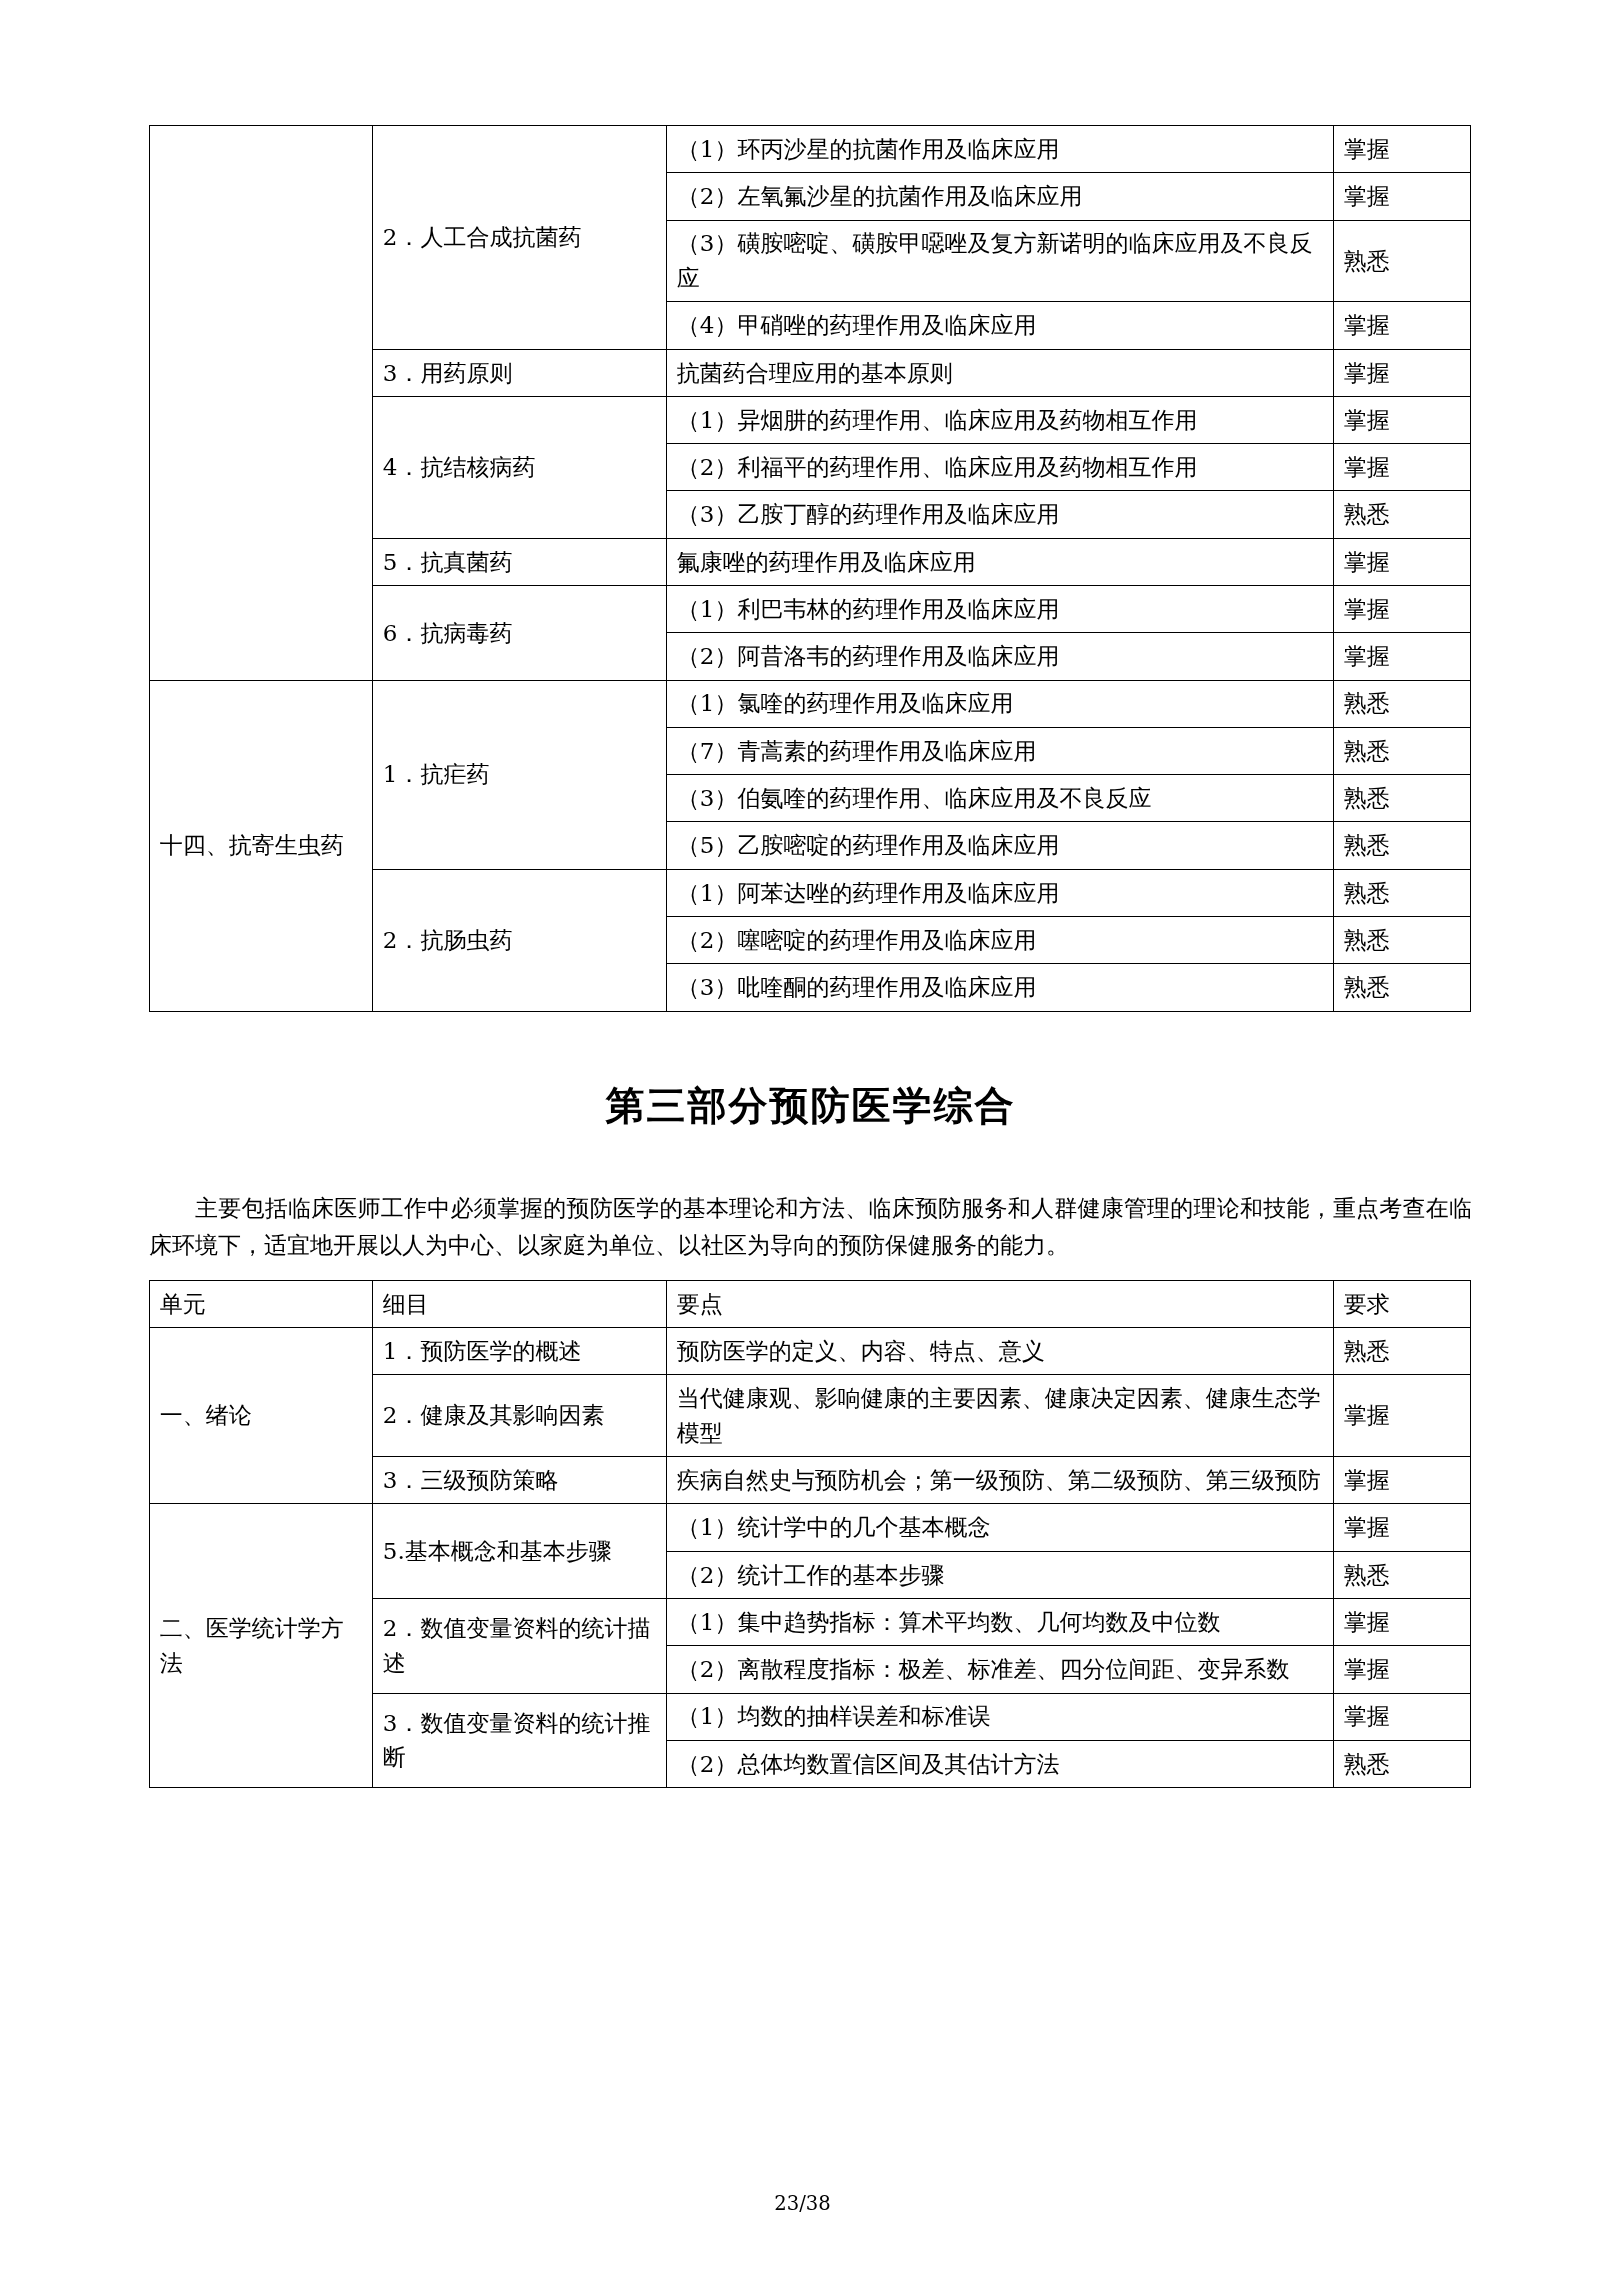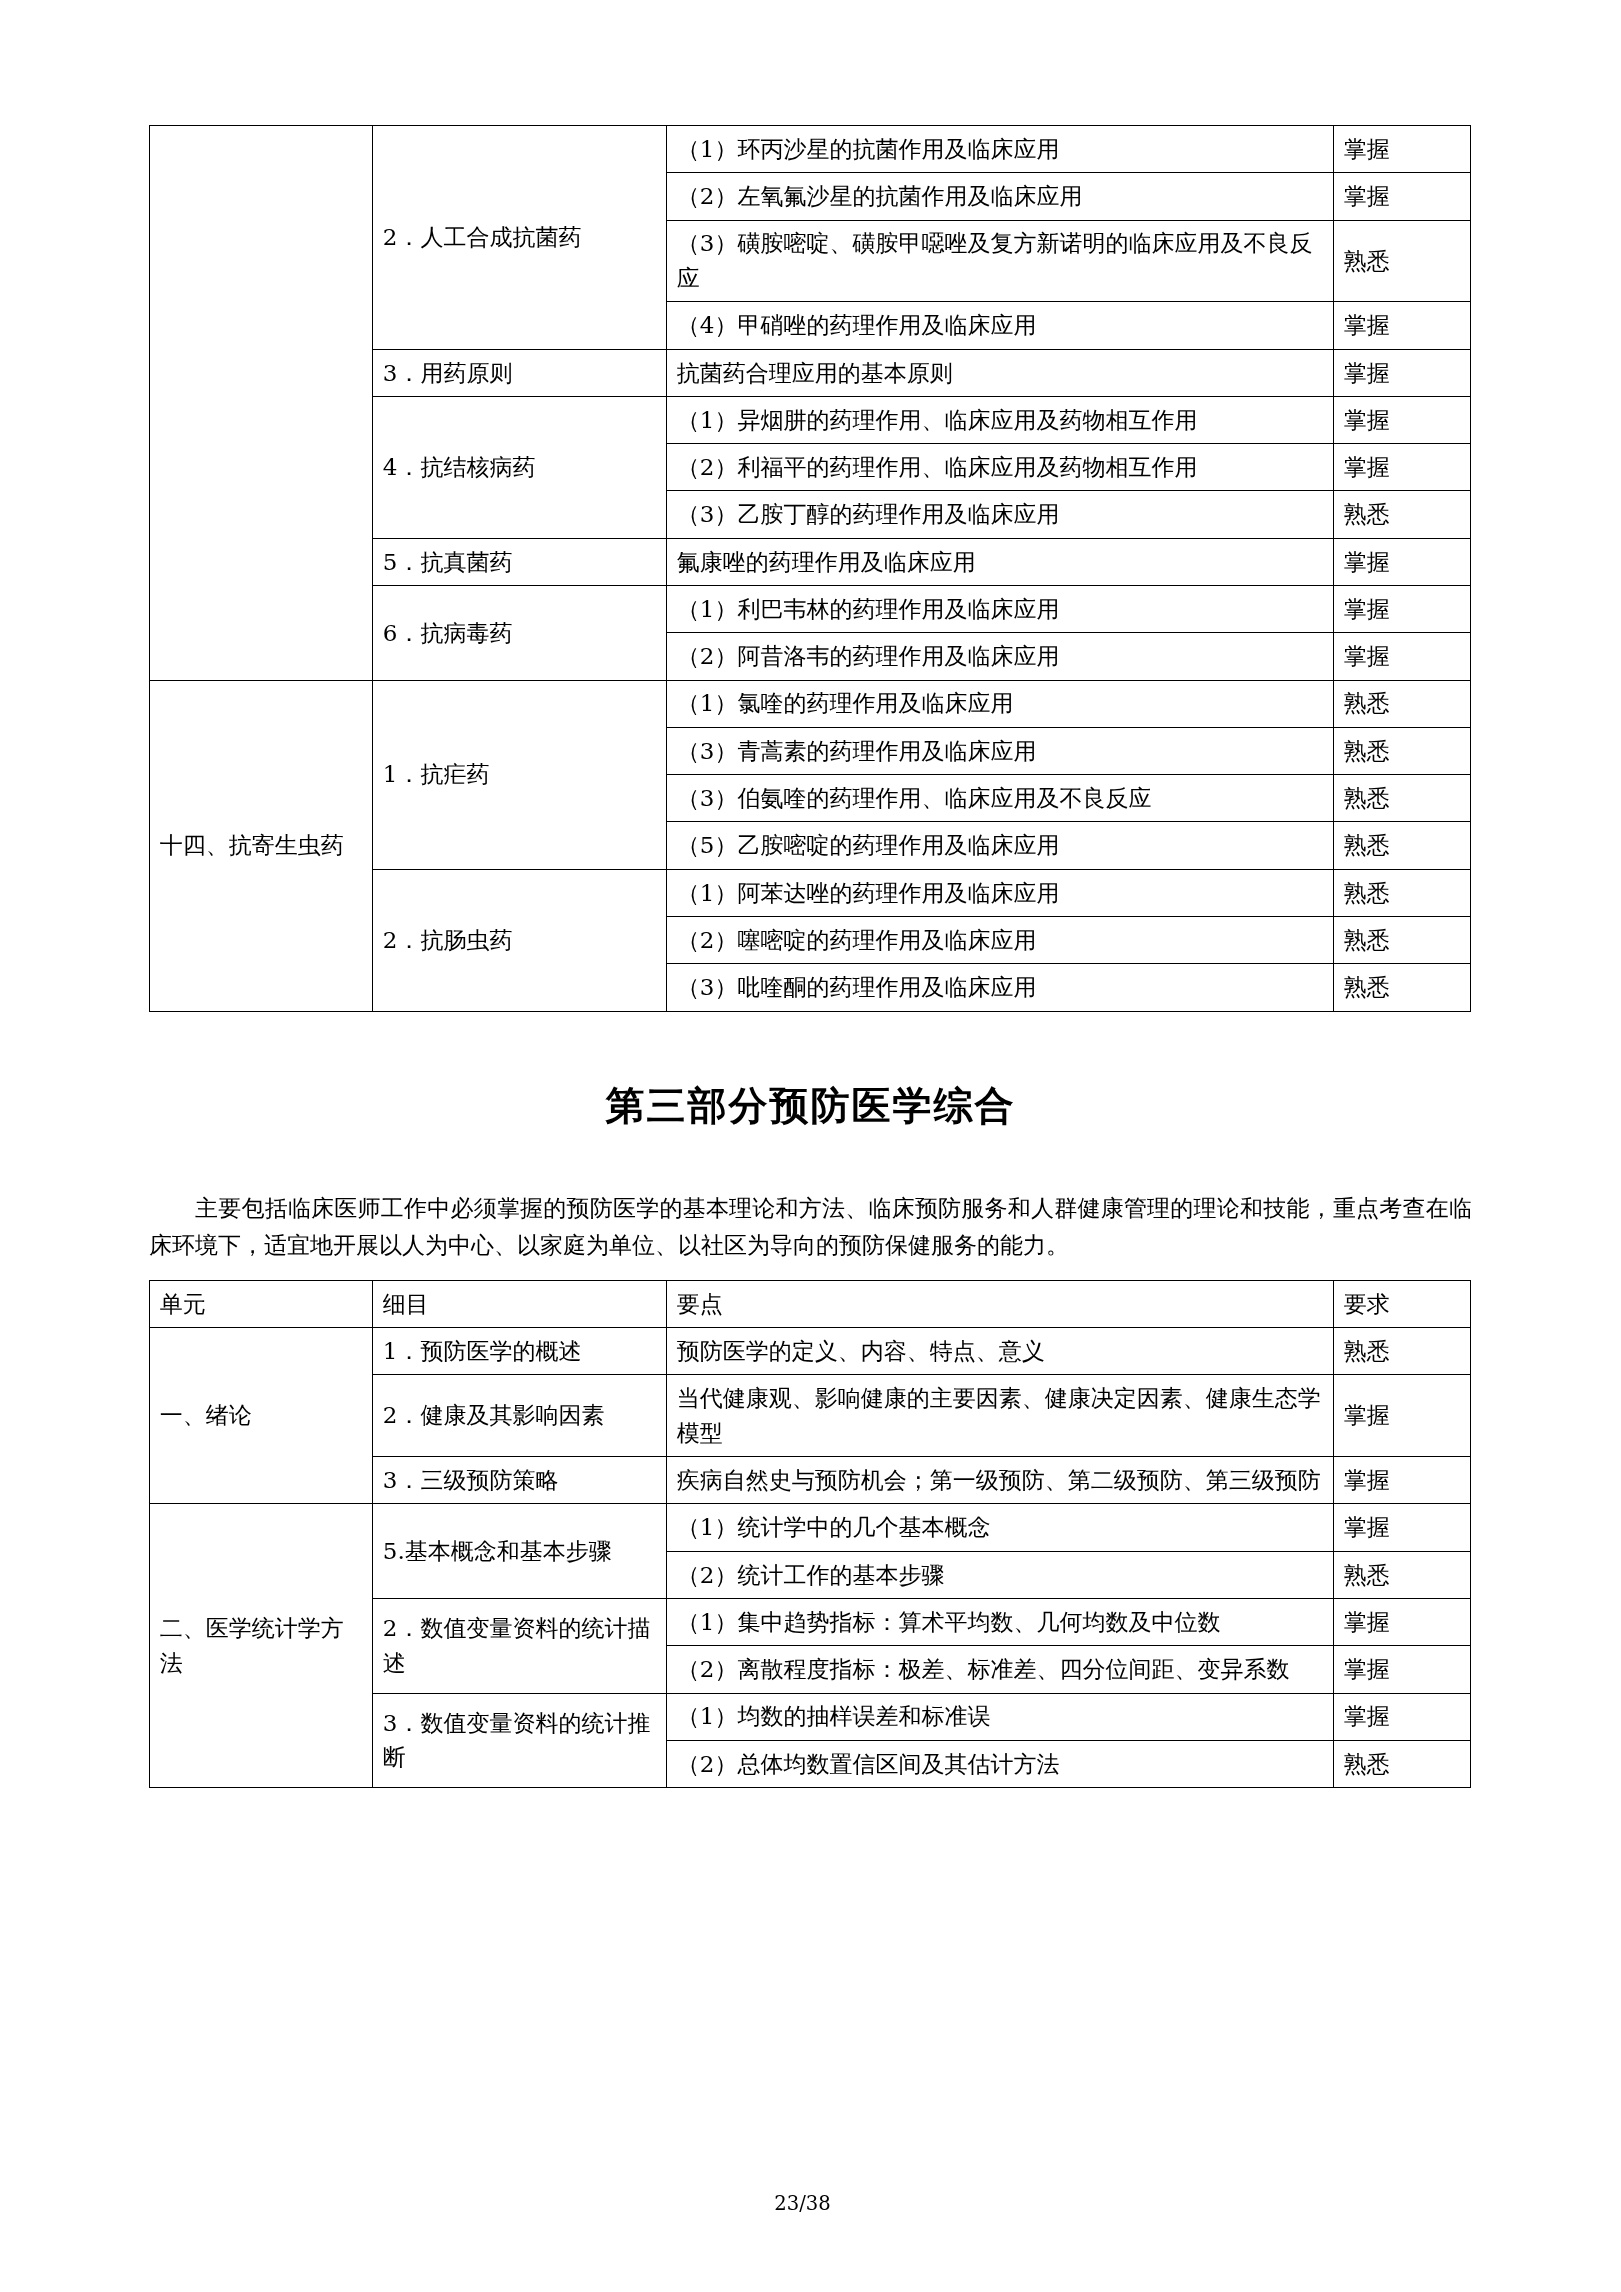--- a/index.html
+++ b/index.html
@@ -156,21 +156,21 @@
         <td class="req">掌握</td>
       </tr>
 
       <tr>
         <td class="unit" rowspan="7">十四、抗寄生虫药</td>
         <td class="detail" rowspan="4">1．抗疟药</td>
         <td class="point">（1）氯喹的药理作用及临床应用</td>
         <td class="req">熟悉</td>
       </tr>
       <tr>
-        <td class="point">（3）青蒿素的药理作用及临床应用</td>
+        <td class="point">（7）青蒿素的药理作用及临床应用</td>
         <td class="req">熟悉</td>
       </tr>
       <tr>
         <td class="point">（3）伯氨喹的药理作用、临床应用及不良反应</td>
         <td class="req">熟悉</td>
       </tr>
       <tr>
         <td class="point">（5）乙胺嘧啶的药理作用及临床应用</td>
         <td class="req">熟悉</td>
       </tr>

